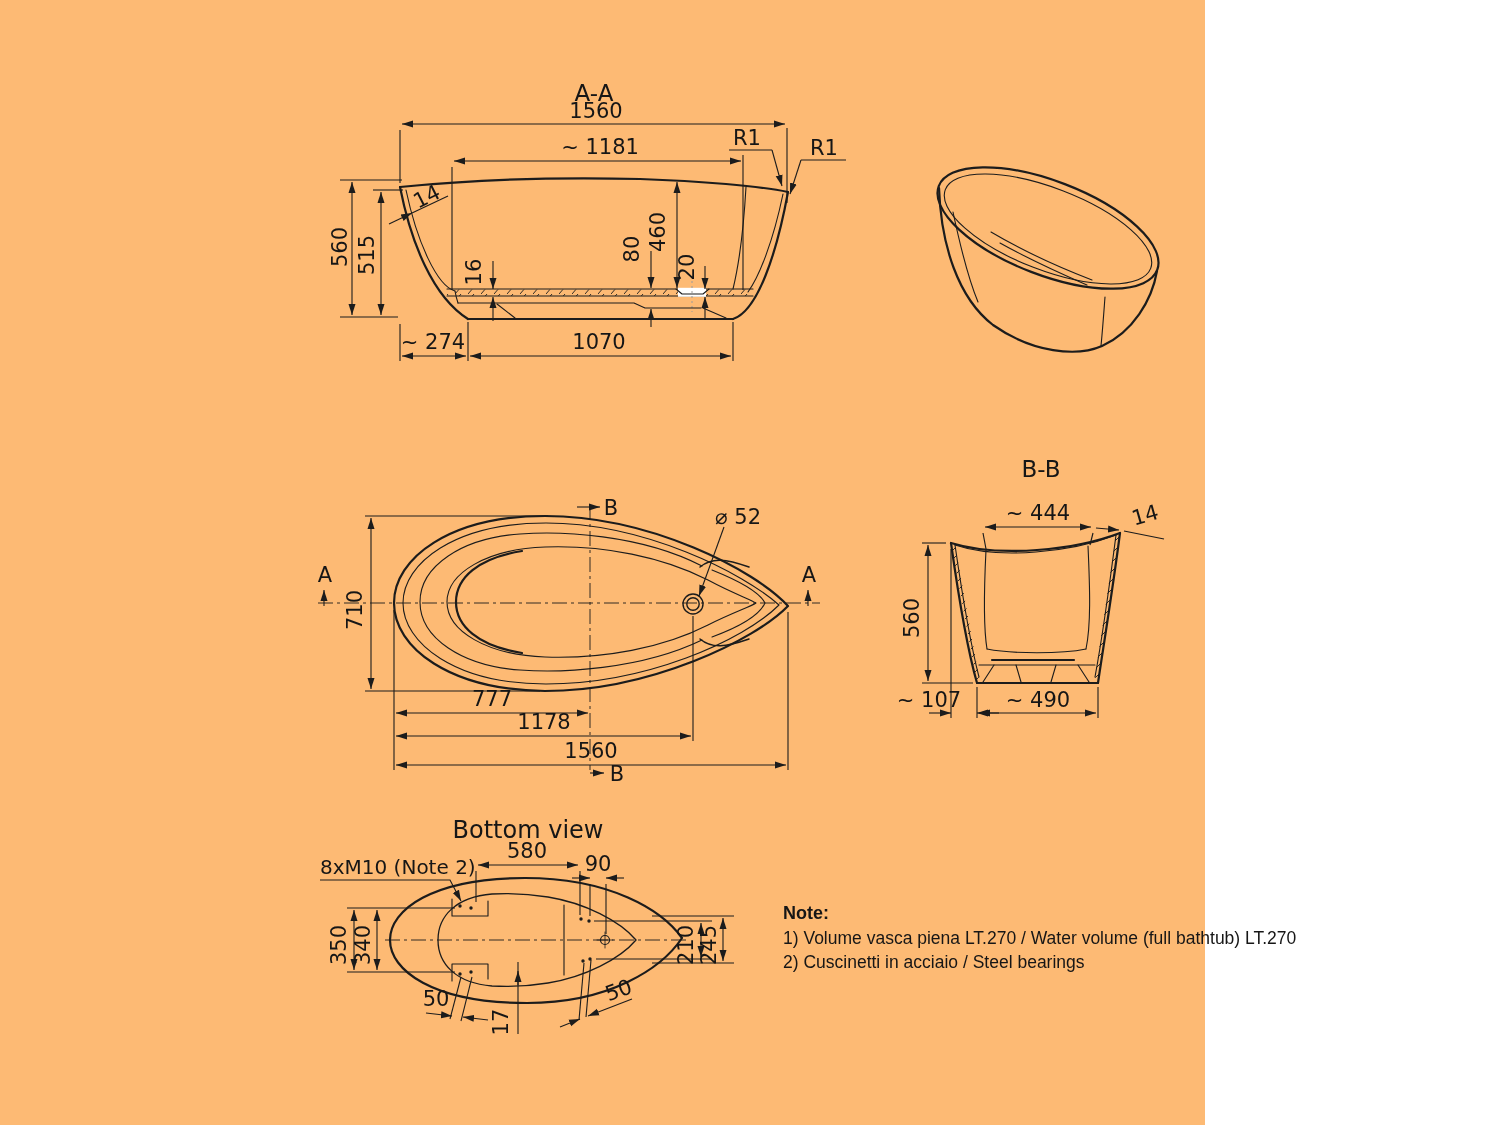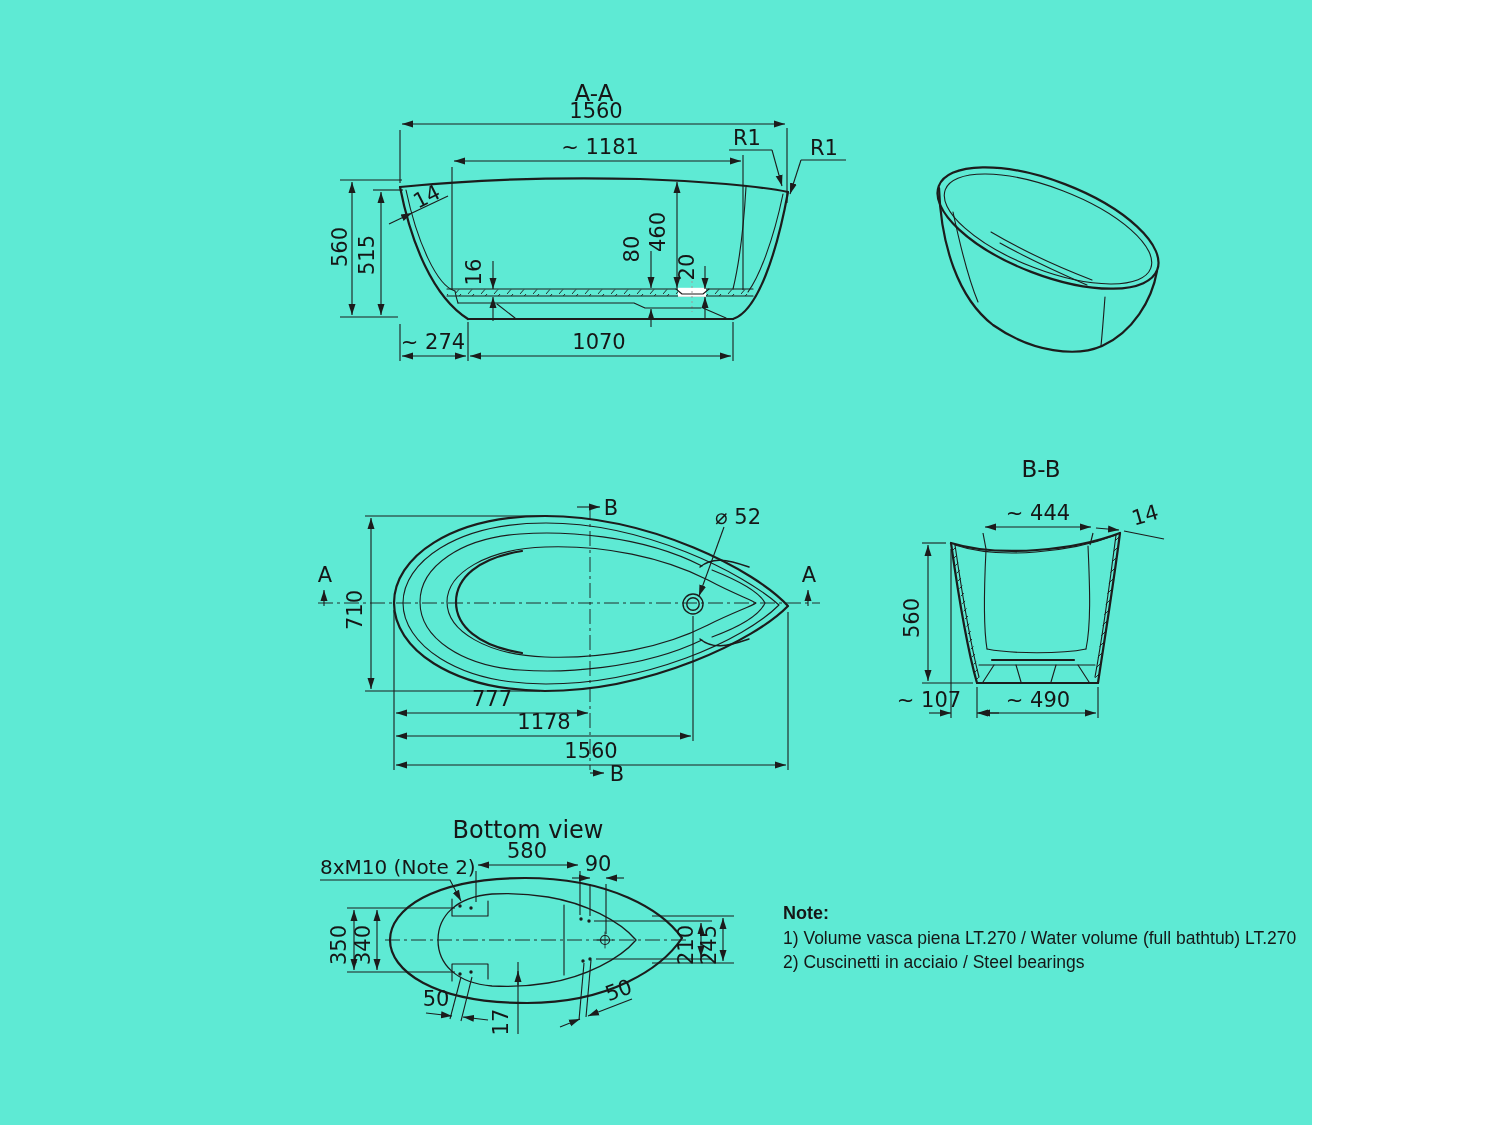--- a/index.html
+++ b/index.html
@@ -1,16 +1,16 @@
 <!DOCTYPE html>
 <html><head>
 <meta charset="utf-8">
 <style>
   html,body{margin:0;padding:0;background:#ffffff;}
-  #canvas{width:1312px;height:1125px;background:#5eead4;position:relative;font-family:"DejaVu Sans",sans-serif;}
+  #canvas{width:1205px;height:1125px;background:#fdba74;position:relative;font-family:"DejaVu Sans",sans-serif;}
   svg{display:block;}
   .ln{stroke:#1c1c1c;fill:none;stroke-linecap:round;stroke-linejoin:round;}
   .w2{stroke-width:2.2;}
   .w15{stroke-width:1.5;}
   .w1{stroke-width:1.1;}
   .dim{stroke:#1c1c1c;stroke-width:1.1;fill:none;}
   .cl{stroke:#1c1c1c;stroke-width:0.9;fill:none;stroke-dasharray:15 4 3 4;}
   .dot{stroke:#9a9a9a;stroke-width:1;fill:none;stroke-dasharray:2 3;}
   text{fill:#161616;font-family:"DejaVu Sans",sans-serif;font-size:21px;}
   text.ttl{font-size:23px;}

